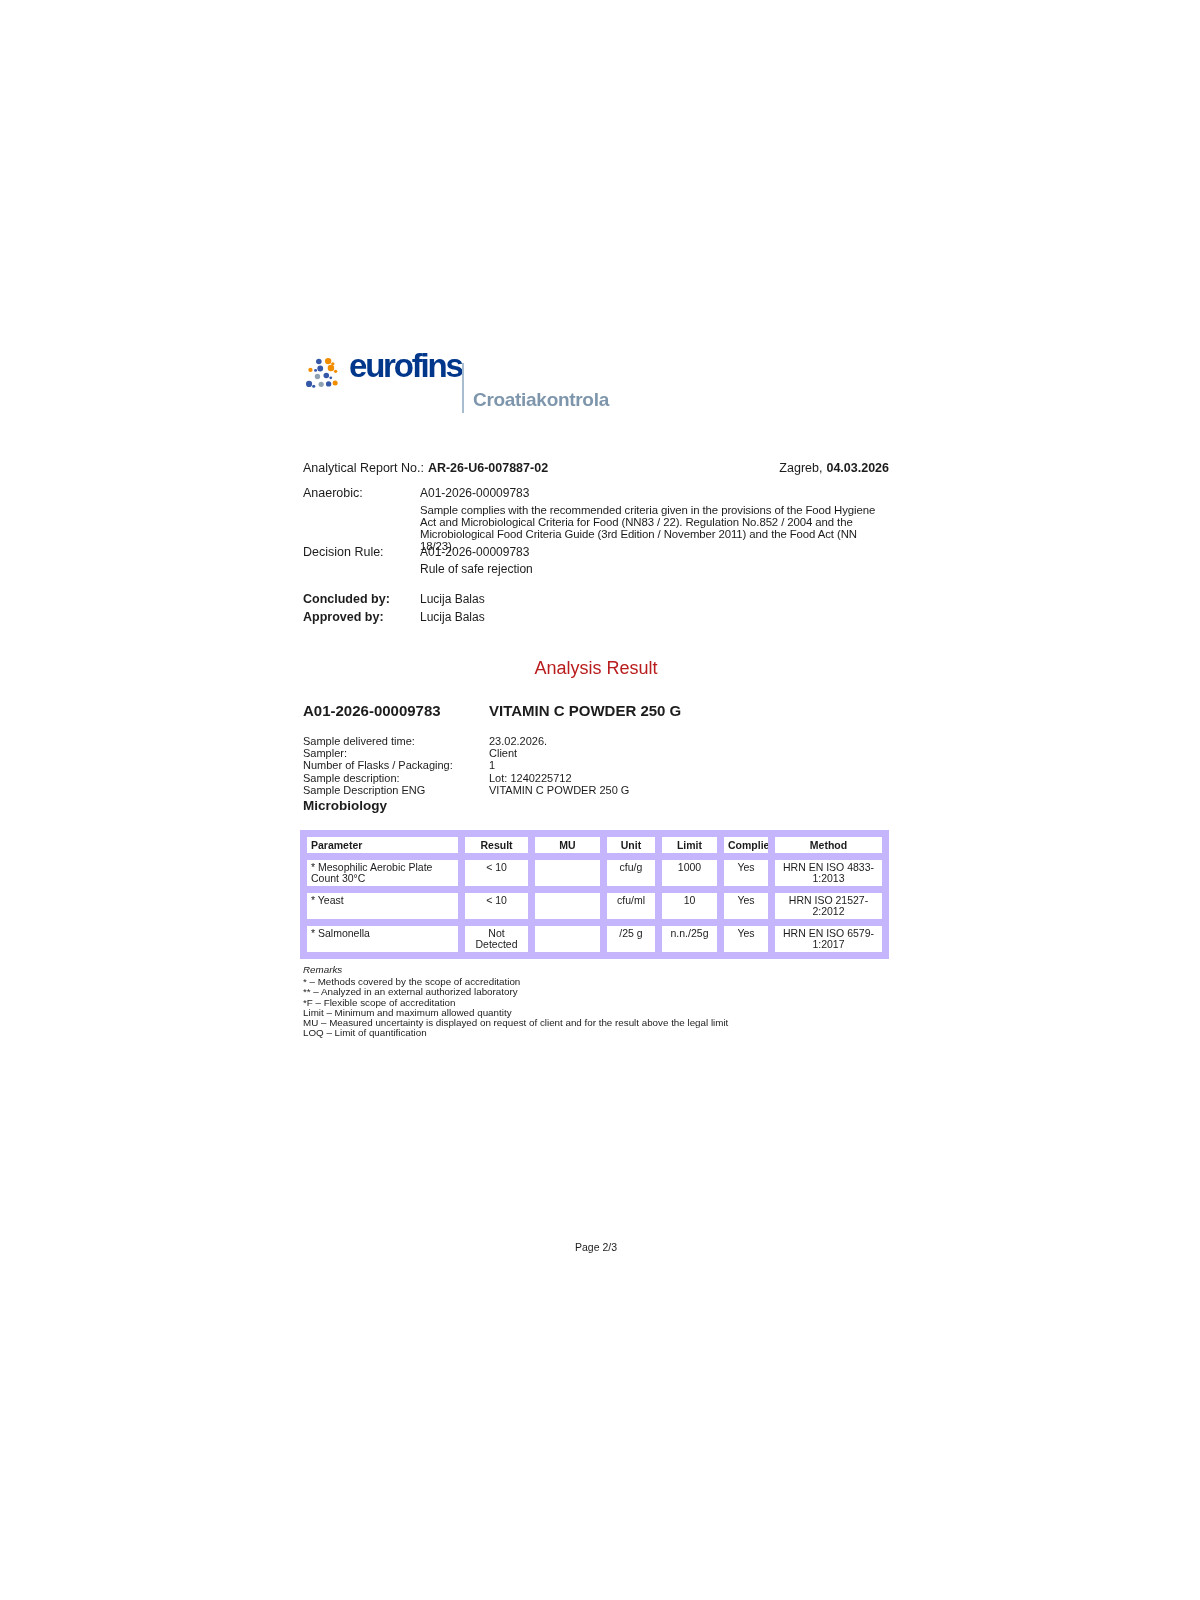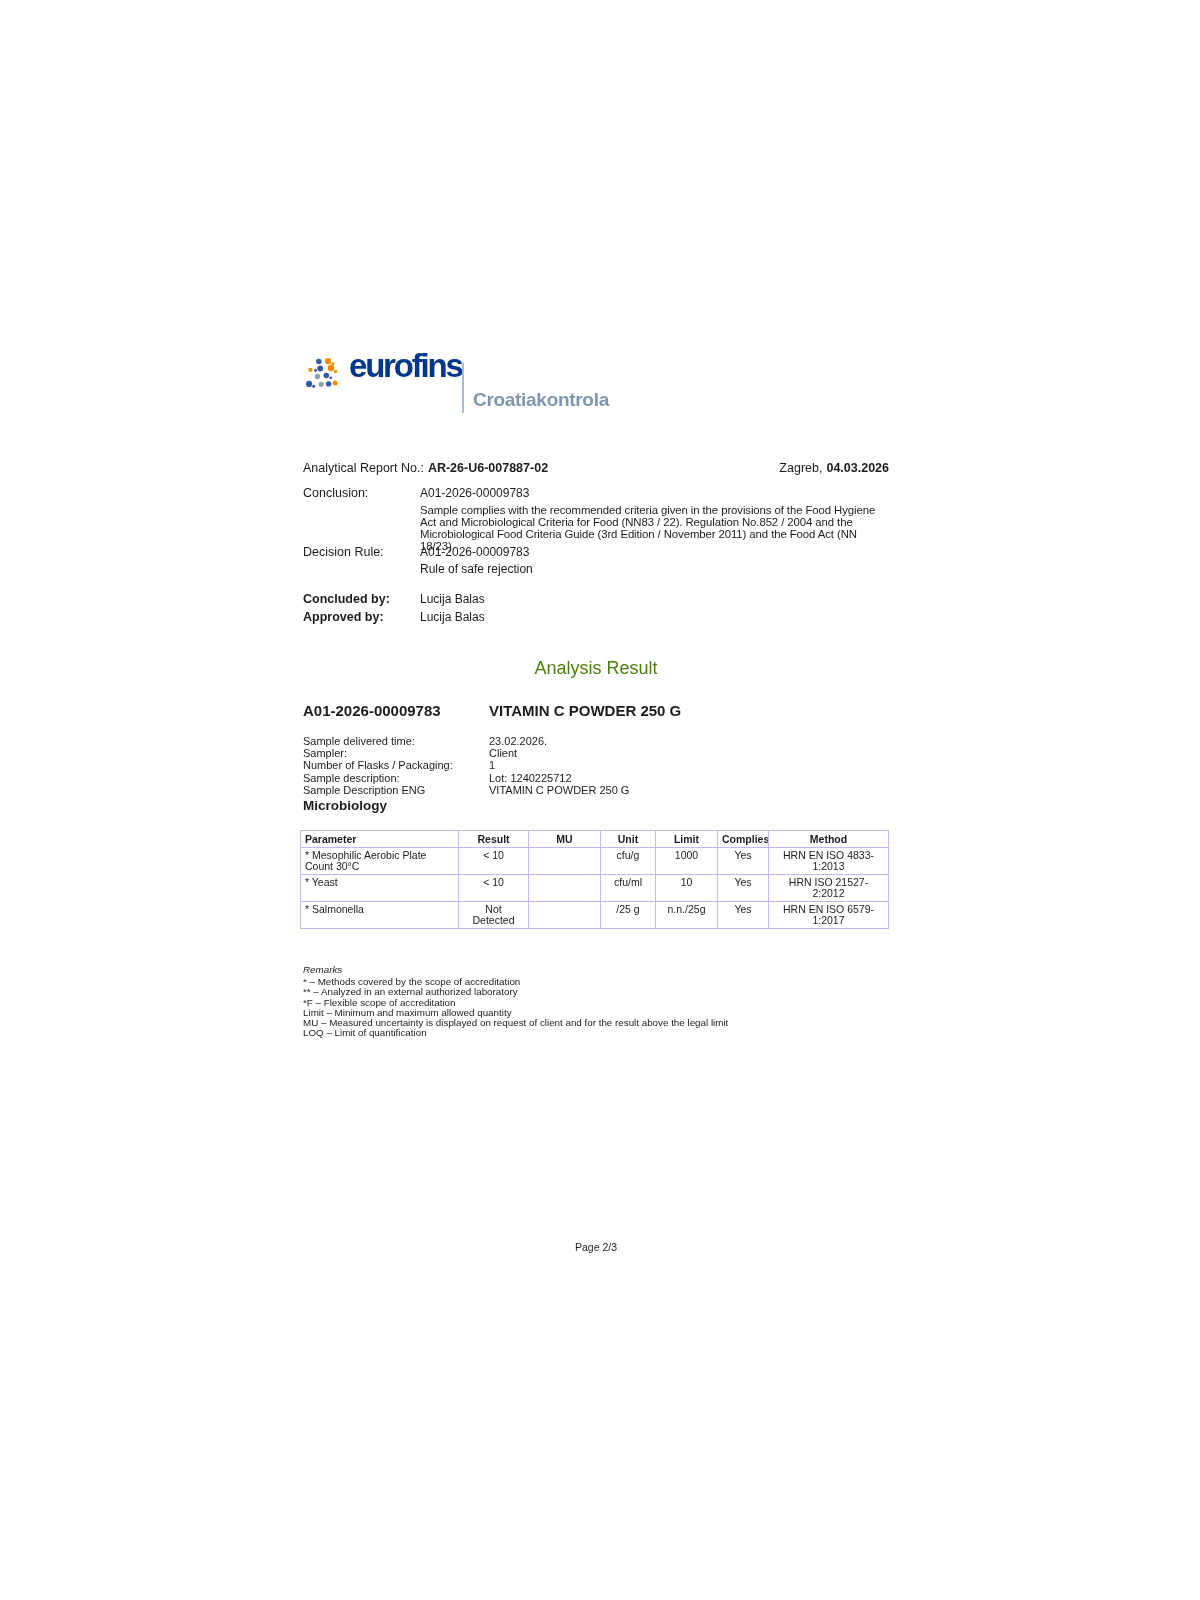--- a/index.html
+++ b/index.html
@@ -35,36 +35,36 @@
   .lv-value { flex:1; font-size:12px; }
 
   .conclusion-row { top:486px; }
   .conclusion-para { font-size:11.4px; line-height:12.1px; margin-top:4px; letter-spacing:-0.1px; }
   .decision-row { top:545px; }
   .decision-text { margin-top:3px; }
   .concluded-row { top:592px; }
   .approved-row { top:610px; }
   .lv-label.bold { font-weight:700; }
 
-  .analysis-title { top:658px; text-align:center; font-size:18px; color:#4d7c0f; }
+  .analysis-title { top:658px; text-align:center; font-size:18px; color:#b91c1c; }
 
   .sample-hdr { top:702px; display:flex; font-size:15px; font-weight:700; }
   .sample-hdr .sid { width:186px; flex:none; }
 
   .sample-details { top:735px; font-size:11px; line-height:12.2px; }
   .sd-row { display:flex; }
   .sd-label { width:186px; flex:none; }
 
   .micro-title { top:798px; font-size:13.5px; font-weight:700; }
 
   
   .tbl-wrap { top:830px; left:300px; width:589px; }
   table.results { border-collapse:collapse; table-layout:fixed; width:589px; }
   table.results th, table.results td {
-    border:1px solid #c4b5fd; font-size:10.5px; line-height:11px;
+    border:7px solid #c4b5fd; font-size:10.5px; line-height:11px;
     padding:2px 4px; vertical-align:top; text-align:center; overflow:hidden;
   }
   table.results th { font-weight:700; padding:2.5px 4px; }
   table.results th.left, table.results td.left { text-align:left; }
   td.tall { height:25px; }
 
   
   .remarks { top:965px; font-size:9.8px; line-height:10.2px; }
   .remarks .rtitle { font-style:italic; margin-bottom:2px; }
 
@@ -102,21 +102,21 @@
   <div class="abs doc-col hdr-row">
     <div>
       <span>Analytical Report No.:</span><span class="b gap-l">AR-26-U6-007887-02</span>
     </div>
     <div>
       <span>Zagreb,</span><span class="b gap-l">04.03.2026</span>
     </div>
   </div>
 
   <div class="abs doc-col lv-row conclusion-row">
-    <div class="lv-label">Conclusion:</div>
+    <div class="lv-label">Anaerobic:</div>
     <div class="lv-value">
       <div>A01-2026-00009783</div>
       <div class="conclusion-para">Sample complies with the recommended criteria given in the provisions of the Food Hygiene Act and Microbiological Criteria for Food (NN83 / 22). Regulation No.852 / 2004 and the Microbiological Food Criteria Guide (3rd Edition / November 2011) and the Food Act (NN 18/23).</div>
     </div>
   </div>
 
   <div class="abs doc-col lv-row decision-row">
     <div class="lv-label">Decision Rule:</div>
     <div class="lv-value">
       <div>A01-2026-00009783</div>

